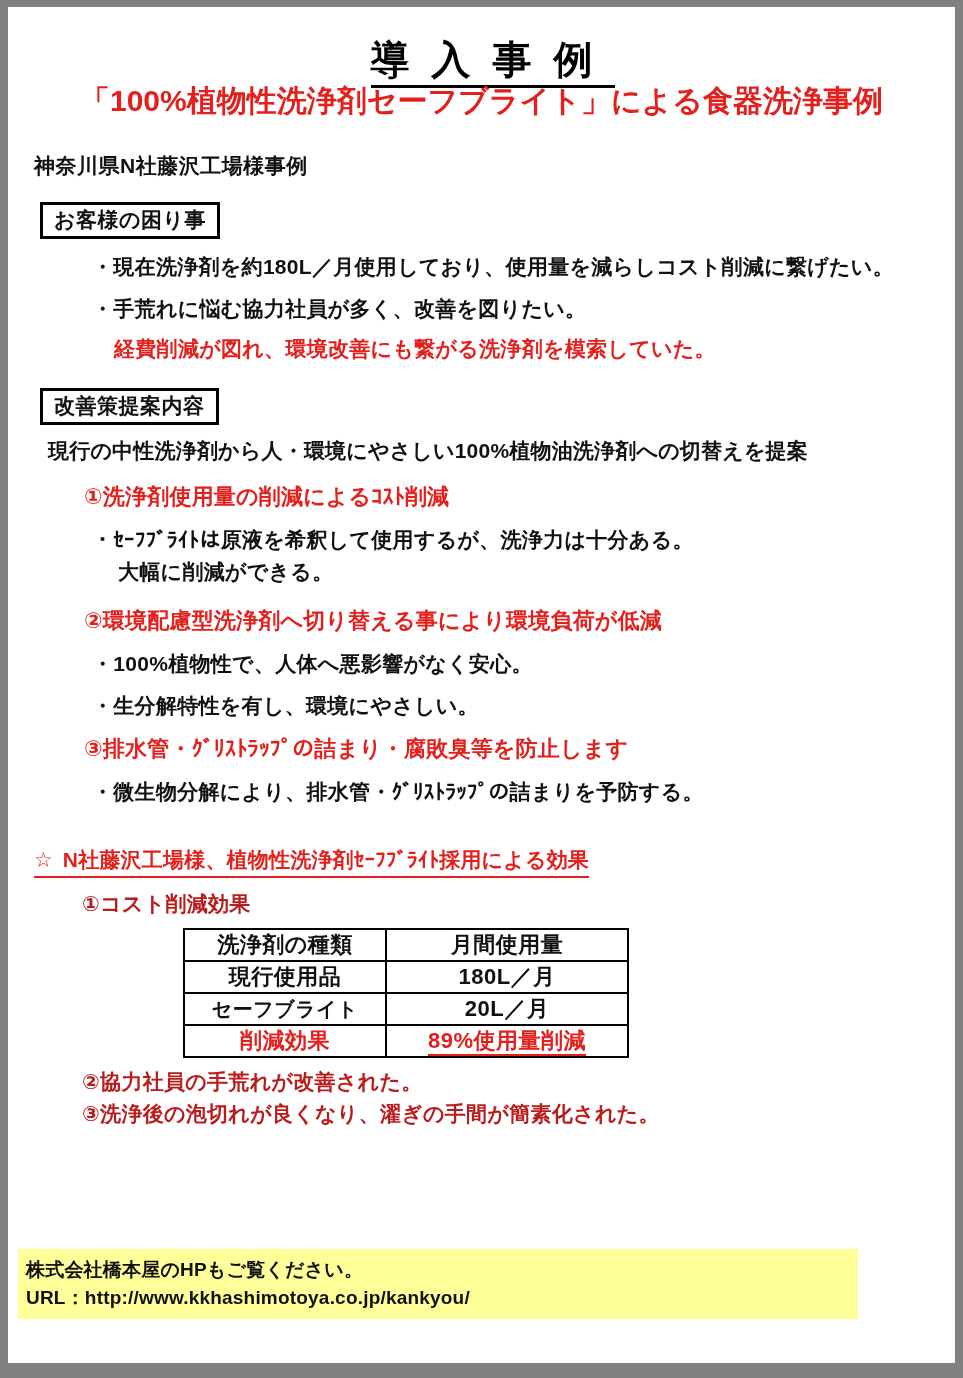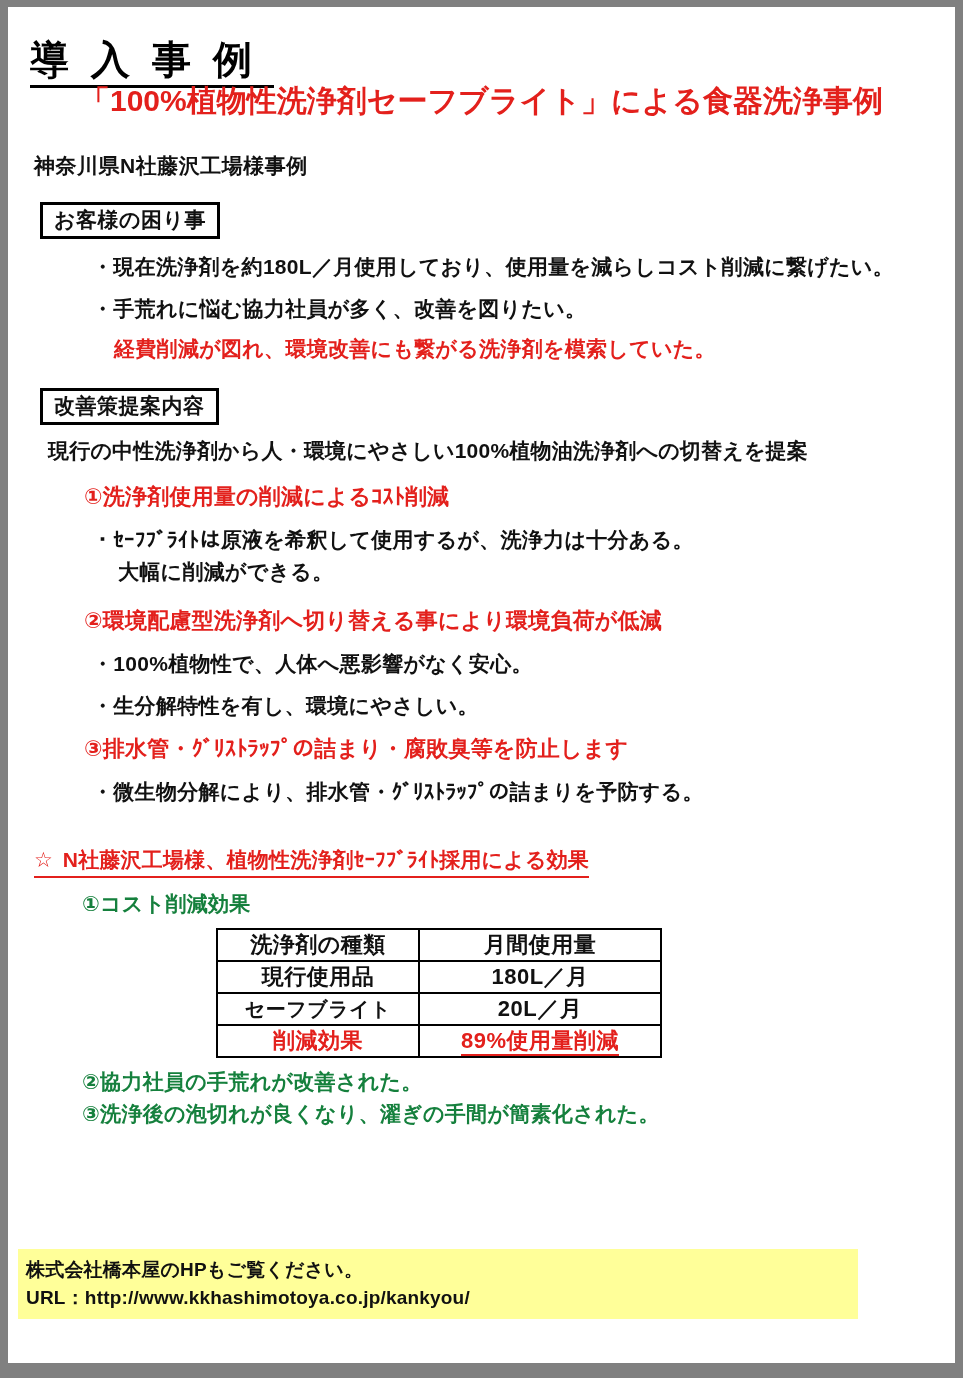--- a/index.html
+++ b/index.html
@@ -26,20 +26,21 @@
     left: 8px;
     top: 7px;
     width: 947px;
     height: 1356px;
     background: #ffffff;
     overflow: hidden;
   }
 
   
   .doc-title {
+    text-align: center;
     font-size: 39px;
     font-weight: bold;
     color: #000000;
     letter-spacing: 22px;
     padding-left: 22px;
     margin-top: 33px;
     line-height: 1.05;
   }
   .doc-title .tu {
     border-bottom: 3px solid #000000;
@@ -141,36 +142,35 @@
     white-space: nowrap;
     display: inline-block;
     border-bottom: 2px solid #e3201c;
     padding-bottom: 2px;
   }
   .star-heading .star-gap { letter-spacing: 10px; }
 
   .result-item {
     font-size: 21px;
     font-weight: bold;
-    color: #15803d;
+    color: #b91c1c;
     margin-left: 74px;
     margin-top: 12px;
     letter-spacing: 0.3px;
     white-space: nowrap;
   }
   .result-item.after-table { margin-top: 10px; }
   .result-item.tighter { margin-top: 4px; }
 
   
   .table-wrap { margin-left: 175px; margin-top: 10px; }
   table.cost-table {
     border-collapse: collapse;
     width: 440px;
     table-layout: fixed;
-    margin-left: 33px;
   }
   table.cost-table td {
     border: 2px solid #000000;
     text-align: center;
     font-size: 22px;
     font-weight: bold;
     color: #111111;
     height: 30px;
     padding: 0;
     line-height: 30px;

